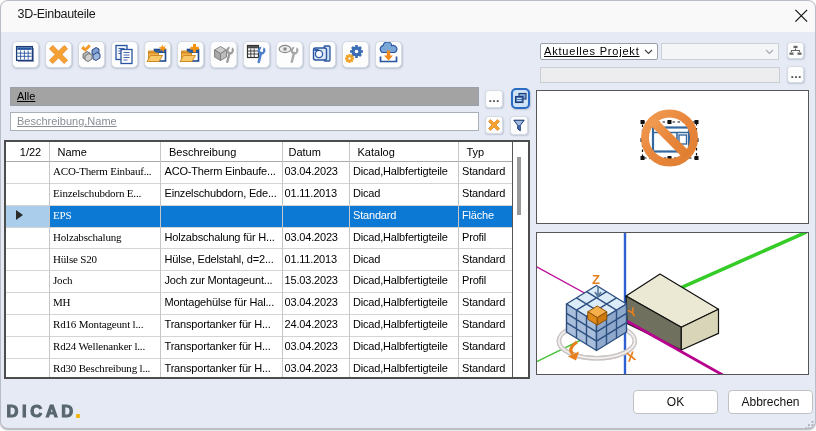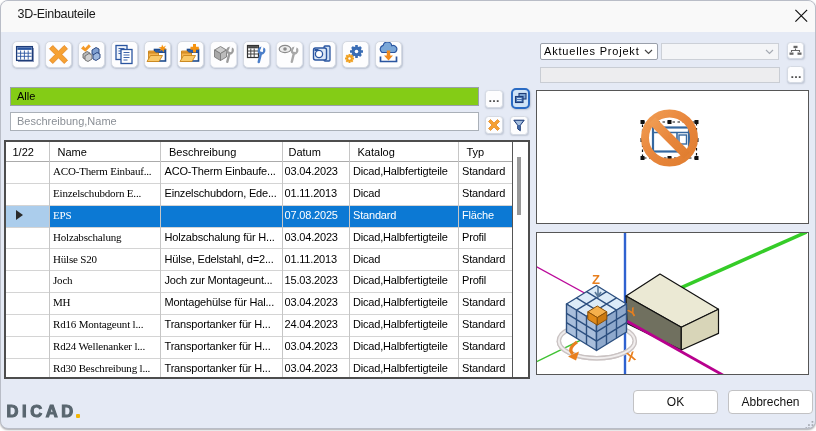--- a/index.html
+++ b/index.html
@@ -3,21 +3,21 @@
 <meta charset="utf-8">
 <style>
   html,body{margin:0;padding:0;}
   body{width:816px;height:431px;background:#ffffff;font-family:"Liberation Sans",sans-serif;position:relative;overflow:hidden;}
   .dialog{position:absolute;left:0;top:0;width:814px;height:427px;border:1px solid #b9bdc7;border-radius:8px;background:#e5eaf5;overflow:hidden;box-shadow:0 1px 2px rgba(100,100,105,0.55);}
   .titlebar{position:absolute;left:0;top:0;width:100%;height:31px;background:#f9f9f9;}
   .title{position:absolute;left:16.5px;top:6px;font-size:12.5px;letter-spacing:-0.3px;color:#191919;}
   .closex{position:absolute;left:793px;top:7px;width:15px;height:15px;}
   .btn{position:absolute;background:#fdfdfe;border:1px solid #d5dae3;border-radius:5px;box-sizing:border-box;box-shadow:0.5px 1px 1.5px rgba(140,150,170,0.45);}
   .tbtn{width:27px;height:27px;top:40px;}
-  .field{position:absolute;box-sizing:border-box;background:#fff;border:1px solid #a8aeb8;font-size:11px;color:#000;}
+  .field{position:absolute;box-sizing:border-box;background:#fff;border:1px solid #a8aeb8;font-size:11px;color:#000;text-decoration:underline;}
   .smbtn{position:absolute;box-sizing:border-box;width:18px;height:18px;background:#fdfdfe;border:1px solid #d5dae3;border-radius:3.5px;box-shadow:0.5px 1px 1.5px rgba(140,150,170,0.4);}
   
   .tframe{position:absolute;left:3px;top:139px;width:526px;height:239px;background:#fff;border:2px solid #4d4d4d;box-sizing:border-box;}
   .colline{position:absolute;width:1px;background:#c6c6c6;}
   .rowline{position:absolute;height:1px;background:#d4d4d4;left:0;width:505.5px;}
   .hd{position:absolute;top:0;height:20px;line-height:20px;font-size:11px;color:#000;padding-left:8.5px;box-sizing:border-box;overflow:hidden;white-space:nowrap;}
   .tr{position:absolute;left:0;width:505.5px;height:21.8px;font-size:11px;letter-spacing:-0.18px;}
   .tr i{position:absolute;top:0;height:21.8px;line-height:21.8px;font-style:normal;padding-left:4px;box-sizing:border-box;overflow:hidden;white-space:nowrap;}
   .c0{left:0;width:42.5px;}
   .c1{left:43px;width:111px;font-family:Liberation Serif, serif;}
@@ -196,21 +196,21 @@
   <div class="smbtn" style="left:786px;top:65px;width:17px;height:17px;">
       <svg width="16" height="16" viewBox="0 0 16 16" style="position:absolute;left:0;top:0;">
         <g fill="#4e4e4e">
           <rect x="3.4" y="9.2" width="1.8" height="1.8"></rect>
           <rect x="7.1" y="9.2" width="1.8" height="1.8"></rect>
           <rect x="10.8" y="9.2" width="1.8" height="1.8"></rect>
         </g>
       </svg>
     </div>
 
-  <div class="field" style="left:9px;top:86px;width:469px;height:19px;background:#84cc16;border-color:#9aa0ab;line-height:17px;padding-left:6px;">Alle</div>
+  <div class="field" style="left:9px;top:86px;width:469px;height:19px;background:#a3a3a3;border-color:#9aa0ab;line-height:17px;padding-left:6px;">Alle</div>
   <div class="smbtn" style="left:484px;top:89px;">
       <svg width="16" height="16" viewBox="0 0 16 16" style="position:absolute;left:0;top:0;">
         <g fill="#4e4e4e">
           <rect x="3.4" y="9.2" width="1.8" height="1.8"></rect>
           <rect x="7.1" y="9.2" width="1.8" height="1.8"></rect>
           <rect x="10.8" y="9.2" width="1.8" height="1.8"></rect>
         </g>
       </svg>
     </div>
   <div class="smbtn" id="box3dbtn" style="left:510px;top:87px;width:19px;height:21px;border:2px solid #2a6bc4;background:#cfe3f7;border-radius:5px;">
@@ -230,21 +230,21 @@
   <div class="smbtn" id="funnelbtn" style="left:509px;top:115px;width:18px;height:19px;">
     <svg width="16" height="17" viewBox="0 0 16 17" style="position:absolute;left:0;top:0;">
       <path d="M2.8 3.2 H13.2 L9.3 8.3 V13.8 L6.7 11.9 V8.3 Z" fill="#4a74b2" stroke="#1e3c78" stroke-width="1"></path>
       <path d="M4.2 4.1 H11.8 L8.9 7.9 L7.1 7.9 Z" fill="#a6bede" stroke="none"></path>
     </svg>
   </div>
 
   <div class="tframe" id="tframe">
     <div style="position:absolute;left:0;top:0;width:505.5px;height:235px;overflow:hidden;">
 
-      <div class="hd" style="left:0;width:42.5px;padding-left:6.5px;">1/22</div>
+      <div class="hd" style="left:0;width:42.5px;padding-left:6.5px;text-align:center;">1/22</div>
       <div class="hd" style="left:43px;width:110px;">Name</div>
       <div class="hd" style="left:154.5px;width:120px;">Beschreibung</div>
       <div class="hd" style="left:276px;width:66px;padding-left:6.5px;">Datum</div>
       <div class="hd" style="left:343px;width:87px;">Katalog</div>
       <div class="hd" style="left:452px;width:53px;">Typ</div>
       <div style="position:absolute;left:0;top:19px;width:505.5px;height:1px;background:#ababab;"></div>
 
       <div class="tr" style="top:19.2px;">
           <i class="c1">ACO-Therm Einbauf...</i>
           <i class="c2">ACO-Therm Einbaufe...</i>
@@ -258,21 +258,20 @@
           <i class="c3">01.11.2013</i>
           <i class="c4">Dicad</i>
           <i class="c5">Standard</i>
         </div>
       <div class="tr sel" style="top:62.9px;">
           <i class="c0" style="background:#abcdec;">
             <b class="arr"></b>
           </i>
           <i class="c1">EPS</i>
           <i class="c2"></i>
-          <i class="c3">07.08.2025</i>
           <i class="c4">Standard</i>
           <i class="c5">Fläche</i>
         </div>
       <div class="tr" style="top:84.7px;">
           <i class="c1">Holzabschalung</i>
           <i class="c2">Holzabschalung für H...</i>
           <i class="c3">03.04.2023</i>
           <i class="c4">Dicad,Halbfertigteile</i>
           <i class="c5">Profil</i>
         </div>

